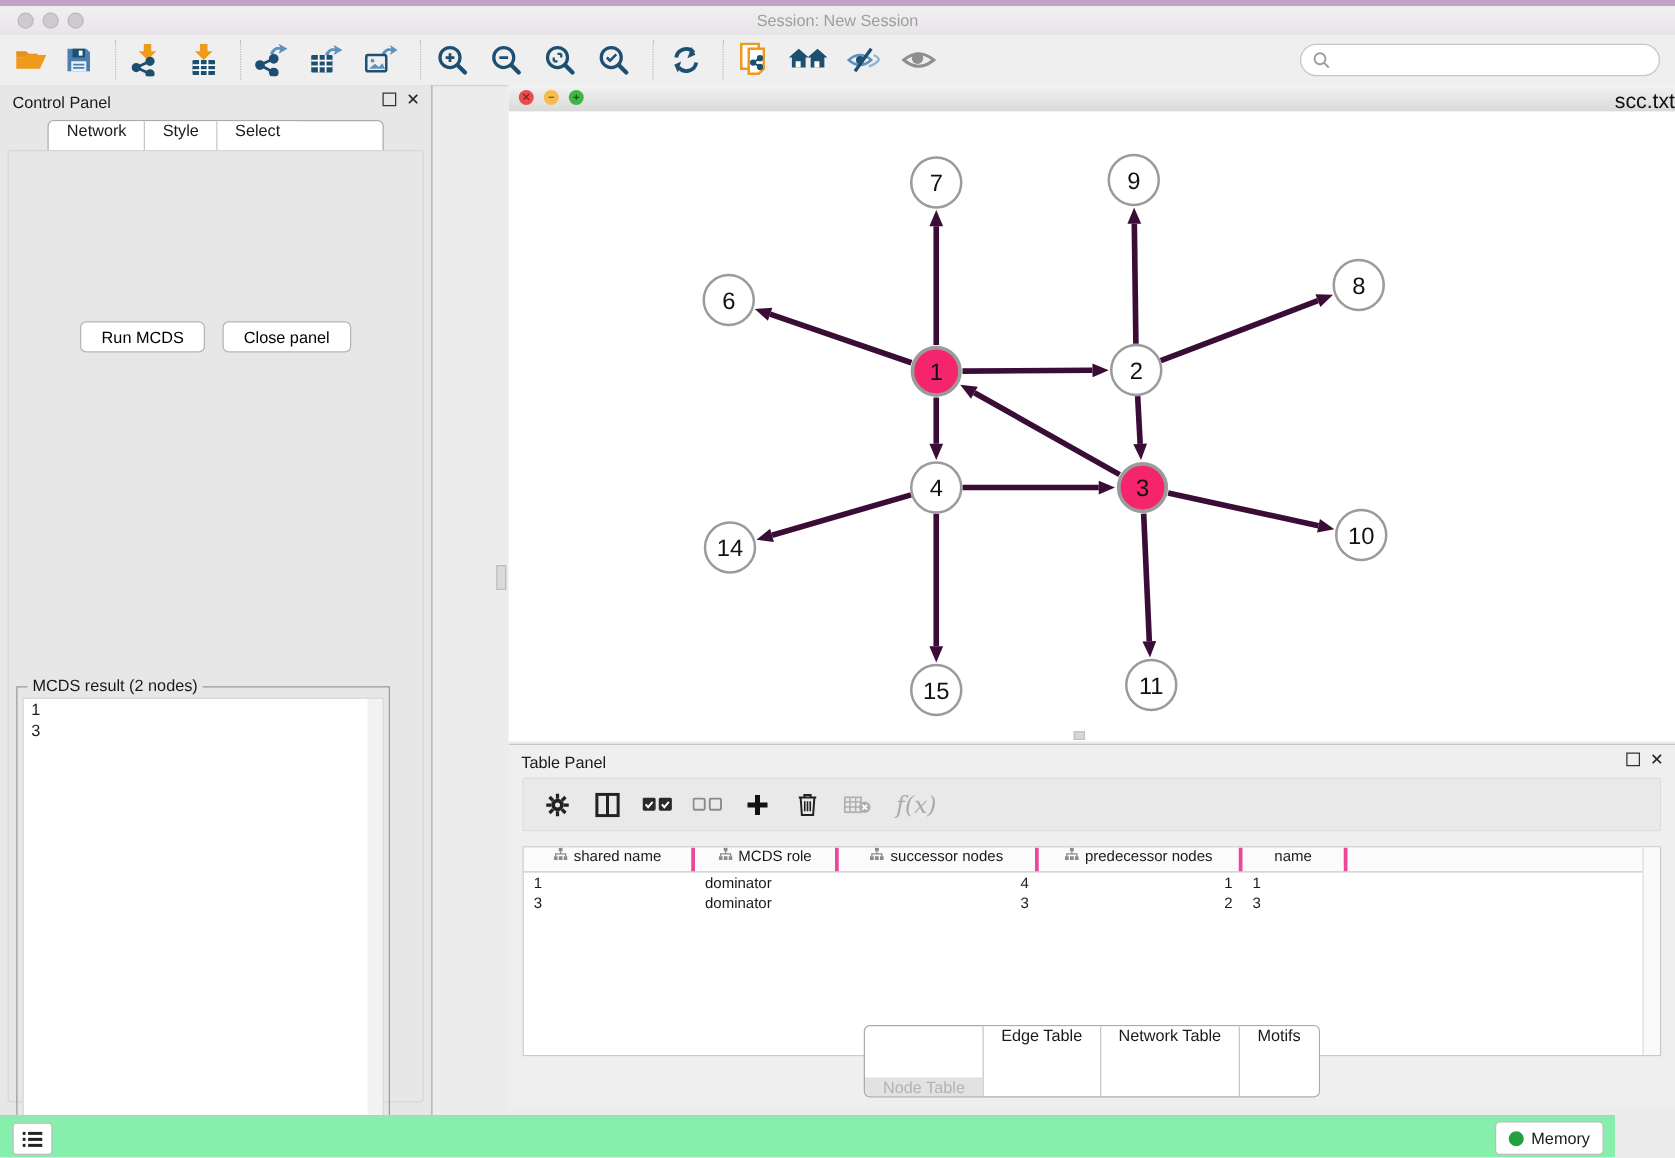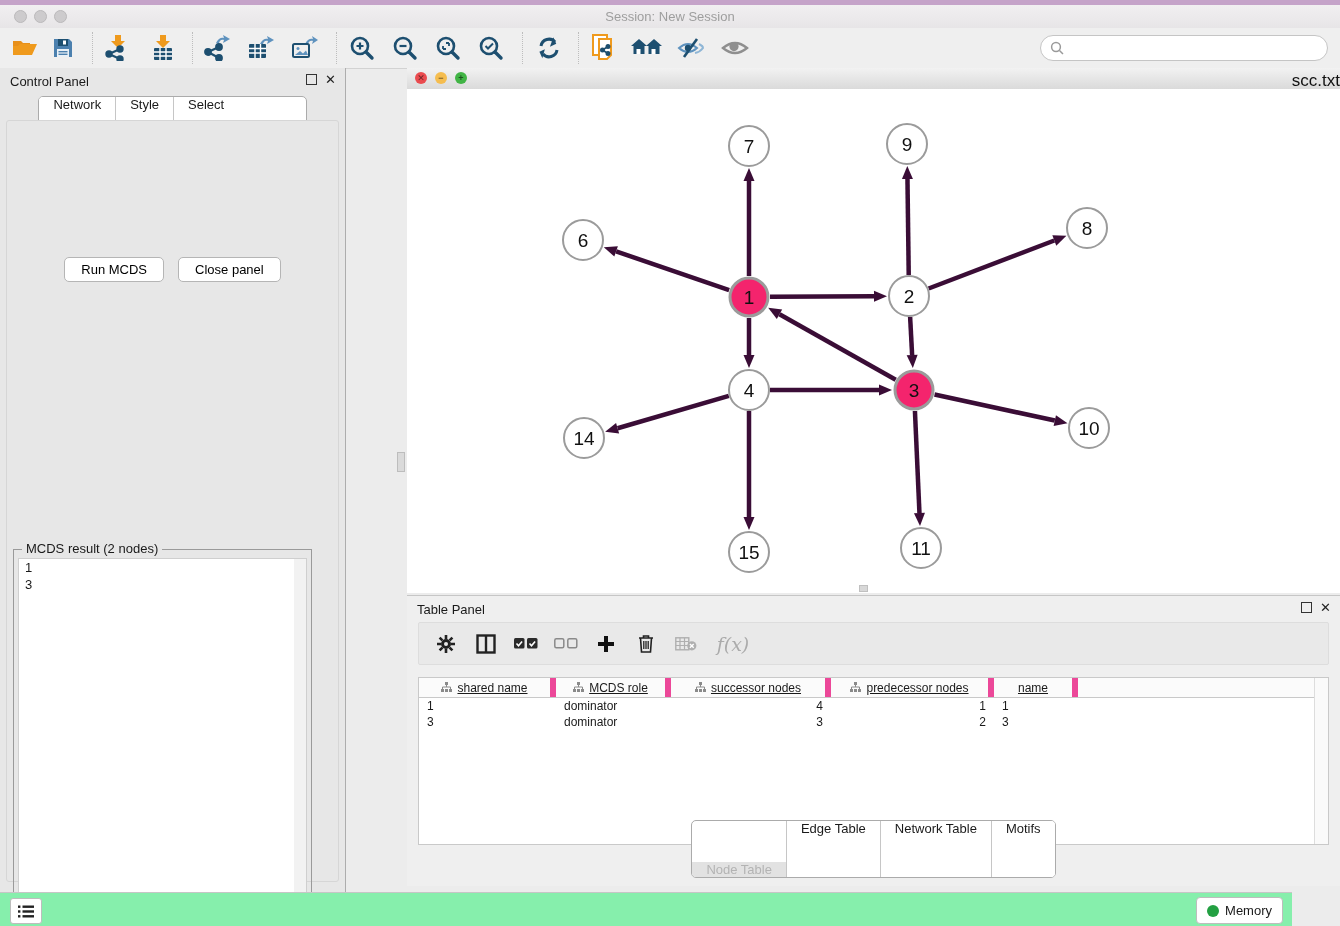--- a/index.html
+++ b/index.html
@@ -50,21 +50,21 @@
   .net-canvas{position:absolute;left:0;top:21px;width:933px;height:504px;background:#fff;}
   .net-hscroll{position:absolute;left:452px;bottom:1px;width:9px;height:7px;background:#D8D8D8;border:1px solid #C0C0C0;box-sizing:border-box;}
   
   .table-panel{position:absolute;left:407px;top:595px;width:933px;height:291px;background:#EFEFEF;border-top:1px solid #C6C6C6;box-sizing:border-box;}
   .tp-toolbar{position:absolute;left:11px;right:11px;top:26px;height:43px;background:#E9E9E9;border:1px solid #DDD;border-radius:2px;display:flex;align-items:center;gap:14px;padding-left:14px;box-sizing:border-box;}
   .tp-icon{width:26px;height:26px;display:flex;align-items:center;justify-content:center;cursor:pointer;}
   .tp-icon.disabled{cursor:default;}
   .fx-label{font-family:"DejaVu Serif","Liberation Serif",serif;font-style:italic;font-size:19px;color:#ABABAB;}
   .data-table{position:absolute;left:11px;right:11px;top:81px;bottom:41px;background:#fff;border:1px solid #C9C9C9;overflow:hidden;}
   .dt-header{display:flex;height:19px;background:#FBFBFB;border-bottom:1px solid #C9C9C9;}
-  .dt-th{display:flex;align-items:center;justify-content:center;gap:5px;font-size:12px;border-right:6px solid #ec4899;box-sizing:border-box;cursor:pointer;text-decoration:underline;}
+  .dt-th{display:flex;justify-content:center;gap:5px;font-size:12px;border-right:3px solid #ec4899;box-sizing:border-box;cursor:pointer;}
   .dt-row{display:flex;height:16px;}
   .dt-td{font-size:12px;line-height:16px;box-sizing:border-box;padding:0 8px;white-space:nowrap;overflow:hidden;cursor:default;}
   .dt-scroll{position:absolute;right:0;top:0;bottom:0;width:13px;background:#FAFAFA;border-left:1px solid #DDD;}
   .tp-tabs{position:absolute;left:0;right:0;bottom:8px;display:flex;justify-content:center;}
   
   .statusbar{position:absolute;left:0;top:892px;width:1292px;height:34px;background:#86efac;border-top:1px solid #C6C6C6;box-sizing:border-box;}
   .list-btn{position:absolute;left:10px;top:5px;width:30px;height:24px;background:#fff;border:1px solid #BDBDBD;border-radius:3px;display:flex;align-items:center;justify-content:center;cursor:pointer;}
   .memory-btn{position:absolute;right:9px;top:4px;height:25px;background:#fff;border:1px solid #BDBDBD;border-radius:4px;display:flex;align-items:center;gap:6px;padding:0 10px;cursor:pointer;}
   .mem-dot{width:12px;height:12px;border-radius:50%;background:#23A042;}
   svg{display:block;}

